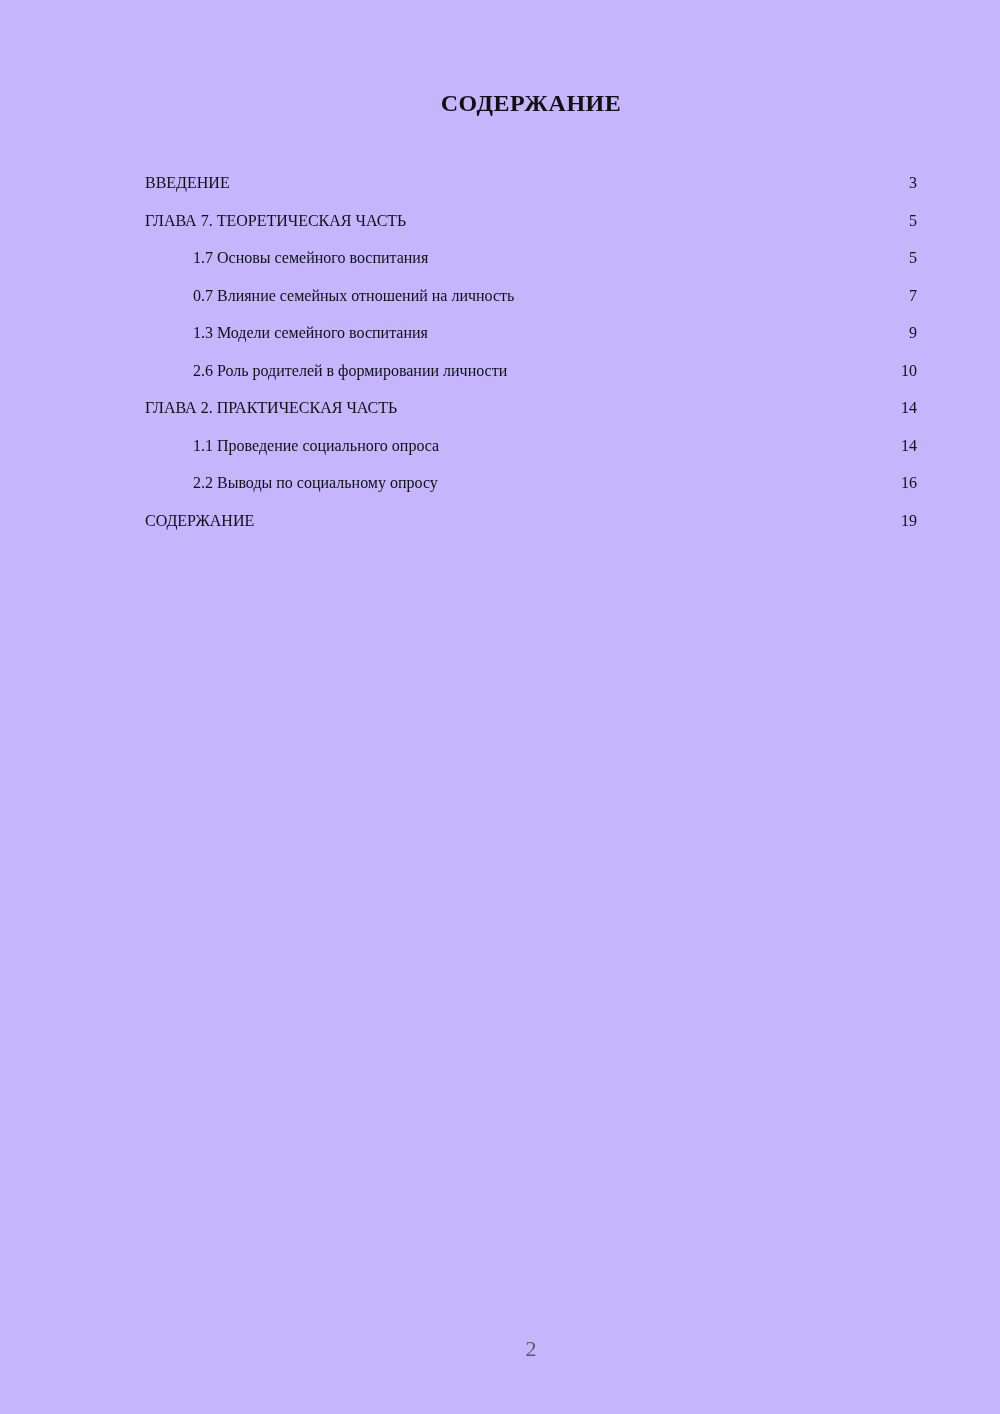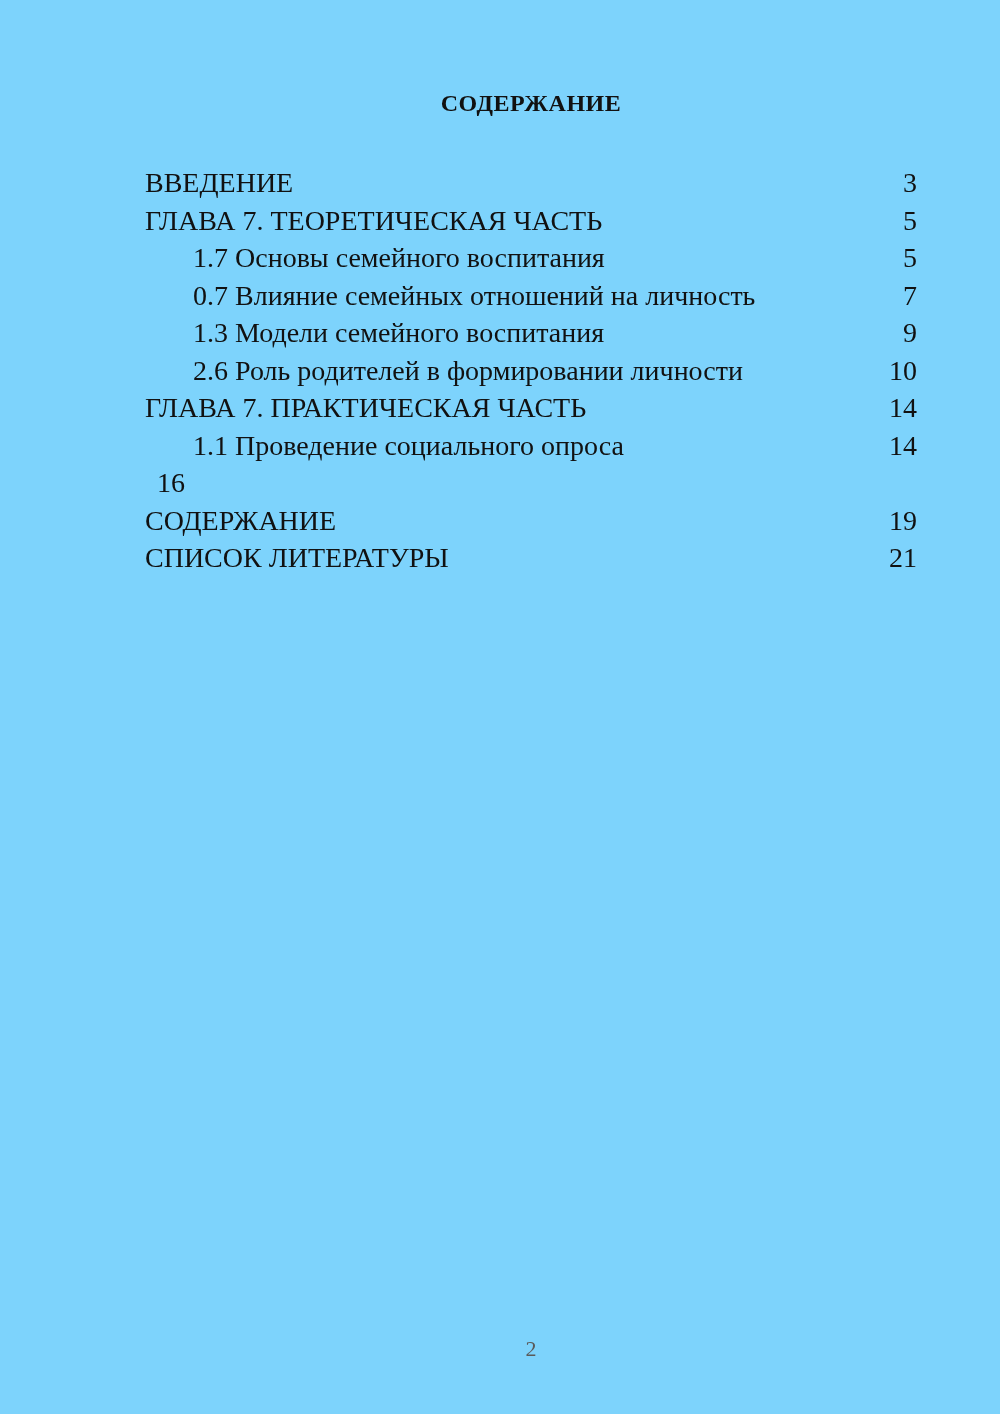--- a/index.html
+++ b/index.html
@@ -11,21 +11,21 @@
     width: 1000px;
     height: 1414px;
     position: relative;
     font-family: "Liberation Serif", "DejaVu Serif", serif;
     color: #111111;
     overflow: hidden;
   }
   .page {
     position: absolute;
     inset: 0;
-    background: #7dd3fc;
+    background: #c4b5fd;
   }
   .content {
     position: absolute;
     left: 145px;
     right: 83px;
     top: 0;
   }
   .doc-title {
     margin-top: 90px;
     font-size: 24px;
@@ -34,21 +34,21 @@
     letter-spacing: 0.5px;
     color: #111111;
   }
   .toc {
     margin-top: 47px;
   }
   .toc-row {
     display: flex;
     justify-content: space-between;
     align-items: flex-end;
-    font-size: 28px;
+    font-size: 16px;
     line-height: 37.5px;
     white-space: nowrap;
   }
   .toc-row .label {
     text-align: left;
   }
   .toc-row.level-1 .label {
     padding-left: 48px;
   }
   .toc-row .pagenum {
@@ -92,36 +92,33 @@
   </div>
         <div class="toc-row level-1">
     <span class="label">1.3 Модели семейного воспитания</span>
     <span class="pagenum">9</span>
   </div>
         <div class="toc-row level-1">
     <span class="label">2.6 Роль родителей в формировании личности</span>
     <span class="pagenum">10</span>
   </div>
         <div class="toc-row level-0">
-    <span class="label">ГЛАВА 7. ПРАКТИЧЕСКАЯ ЧАСТЬ</span>
+    <span class="label">ГЛАВА 2. ПРАКТИЧЕСКАЯ ЧАСТЬ</span>
     <span class="pagenum">14</span>
   </div>
         <div class="toc-row level-1">
     <span class="label">1.1 Проведение социального опроса</span>
     <span class="pagenum">14</span>
   </div>
         <div class="toc-row level-1">
+    <span class="label">2.2 Выводы по социальному опросу</span>
     <span class="pagenum">16</span>
   </div>
         <div class="toc-row level-0">
     <span class="label">СОДЕРЖАНИЕ</span>
     <span class="pagenum">19</span>
-  </div>
-        <div class="toc-row level-0">
-    <span class="label">СПИСОК ЛИТЕРАТУРЫ</span>
-    <span class="pagenum">21</span>
   </div>
       </div>
 
   </div>
 
   <div class="footer-pagenum">2</div>
 </div>
 
 </body></html>

